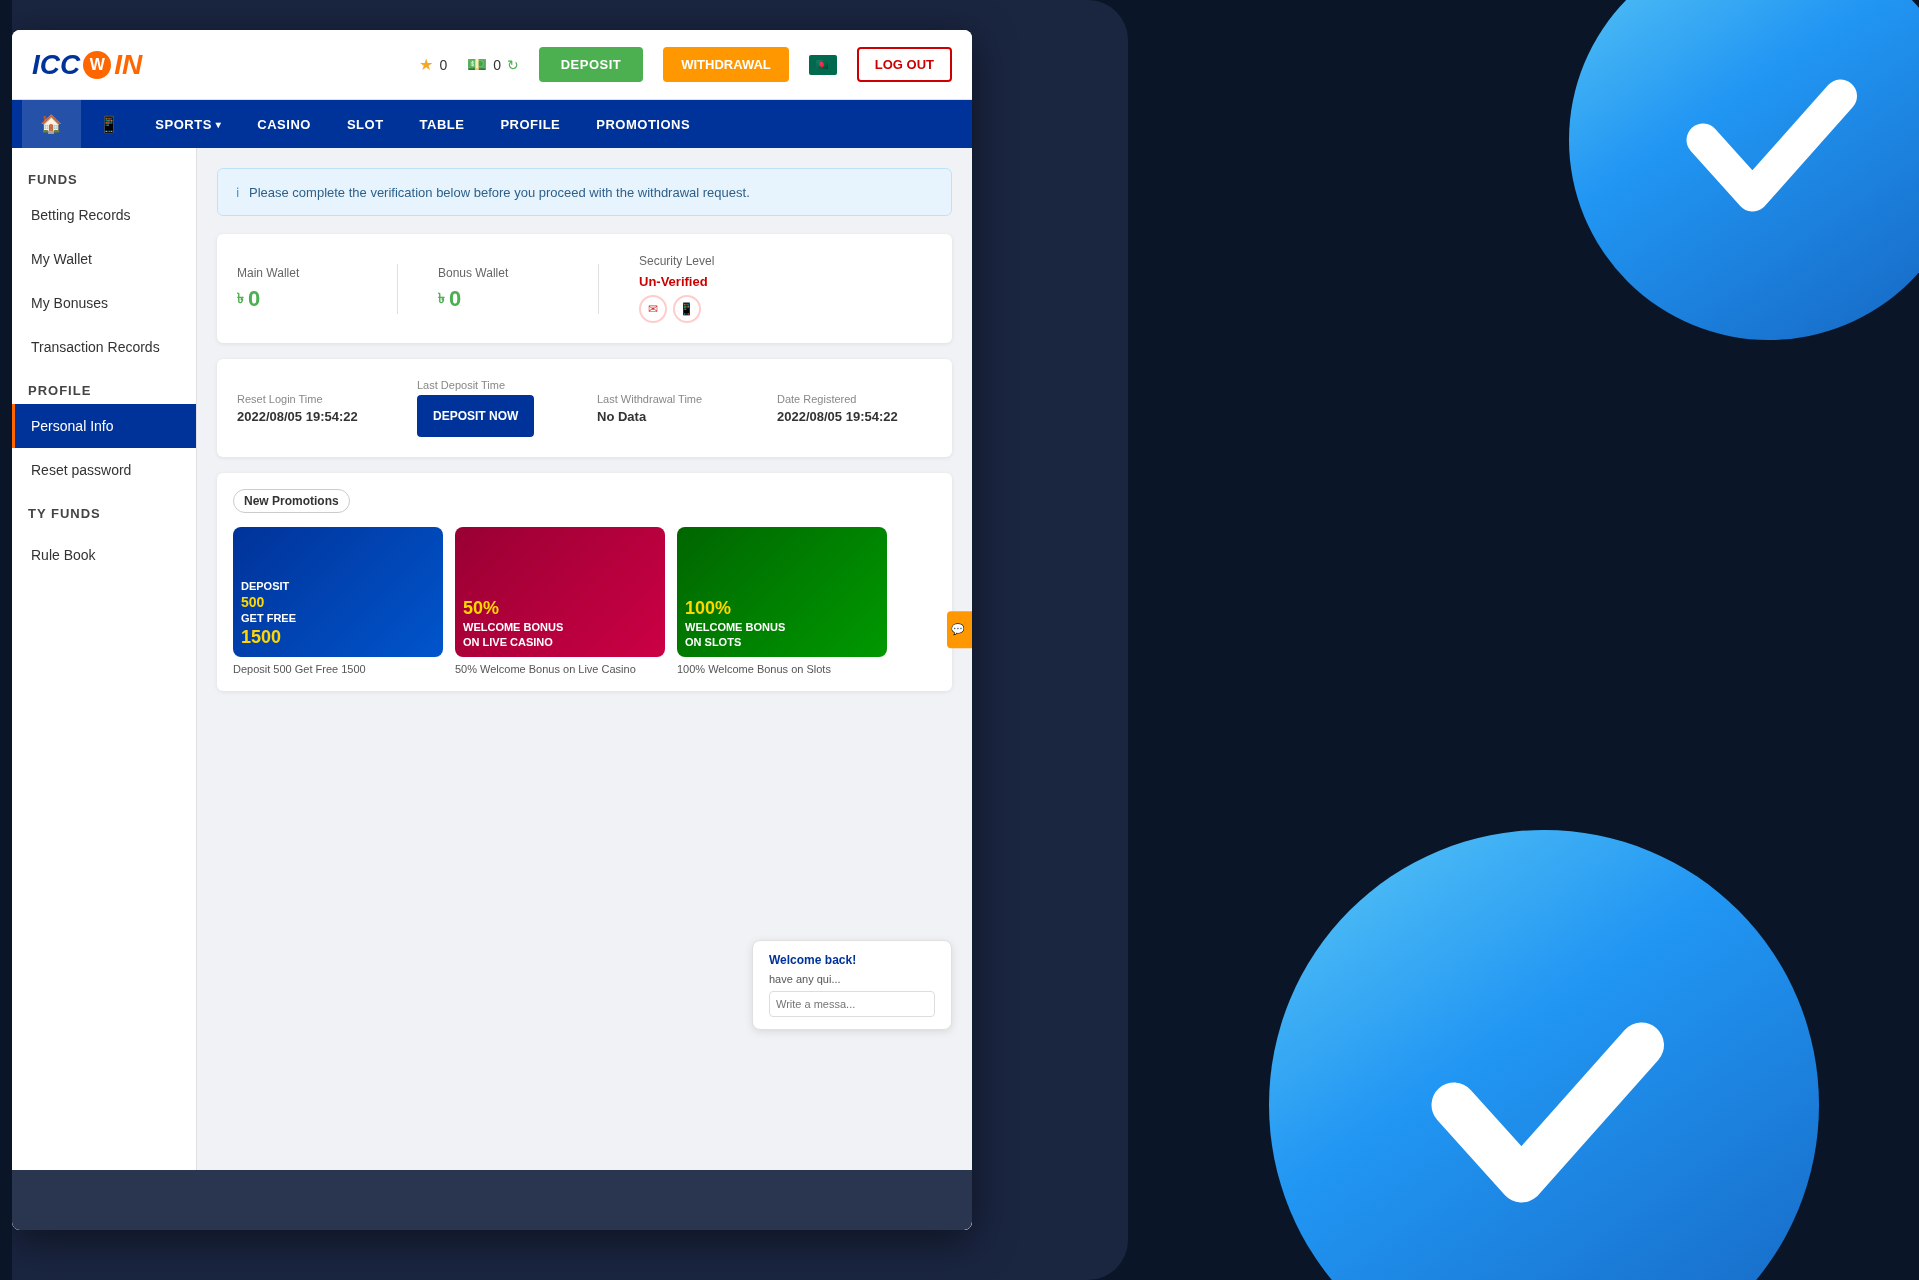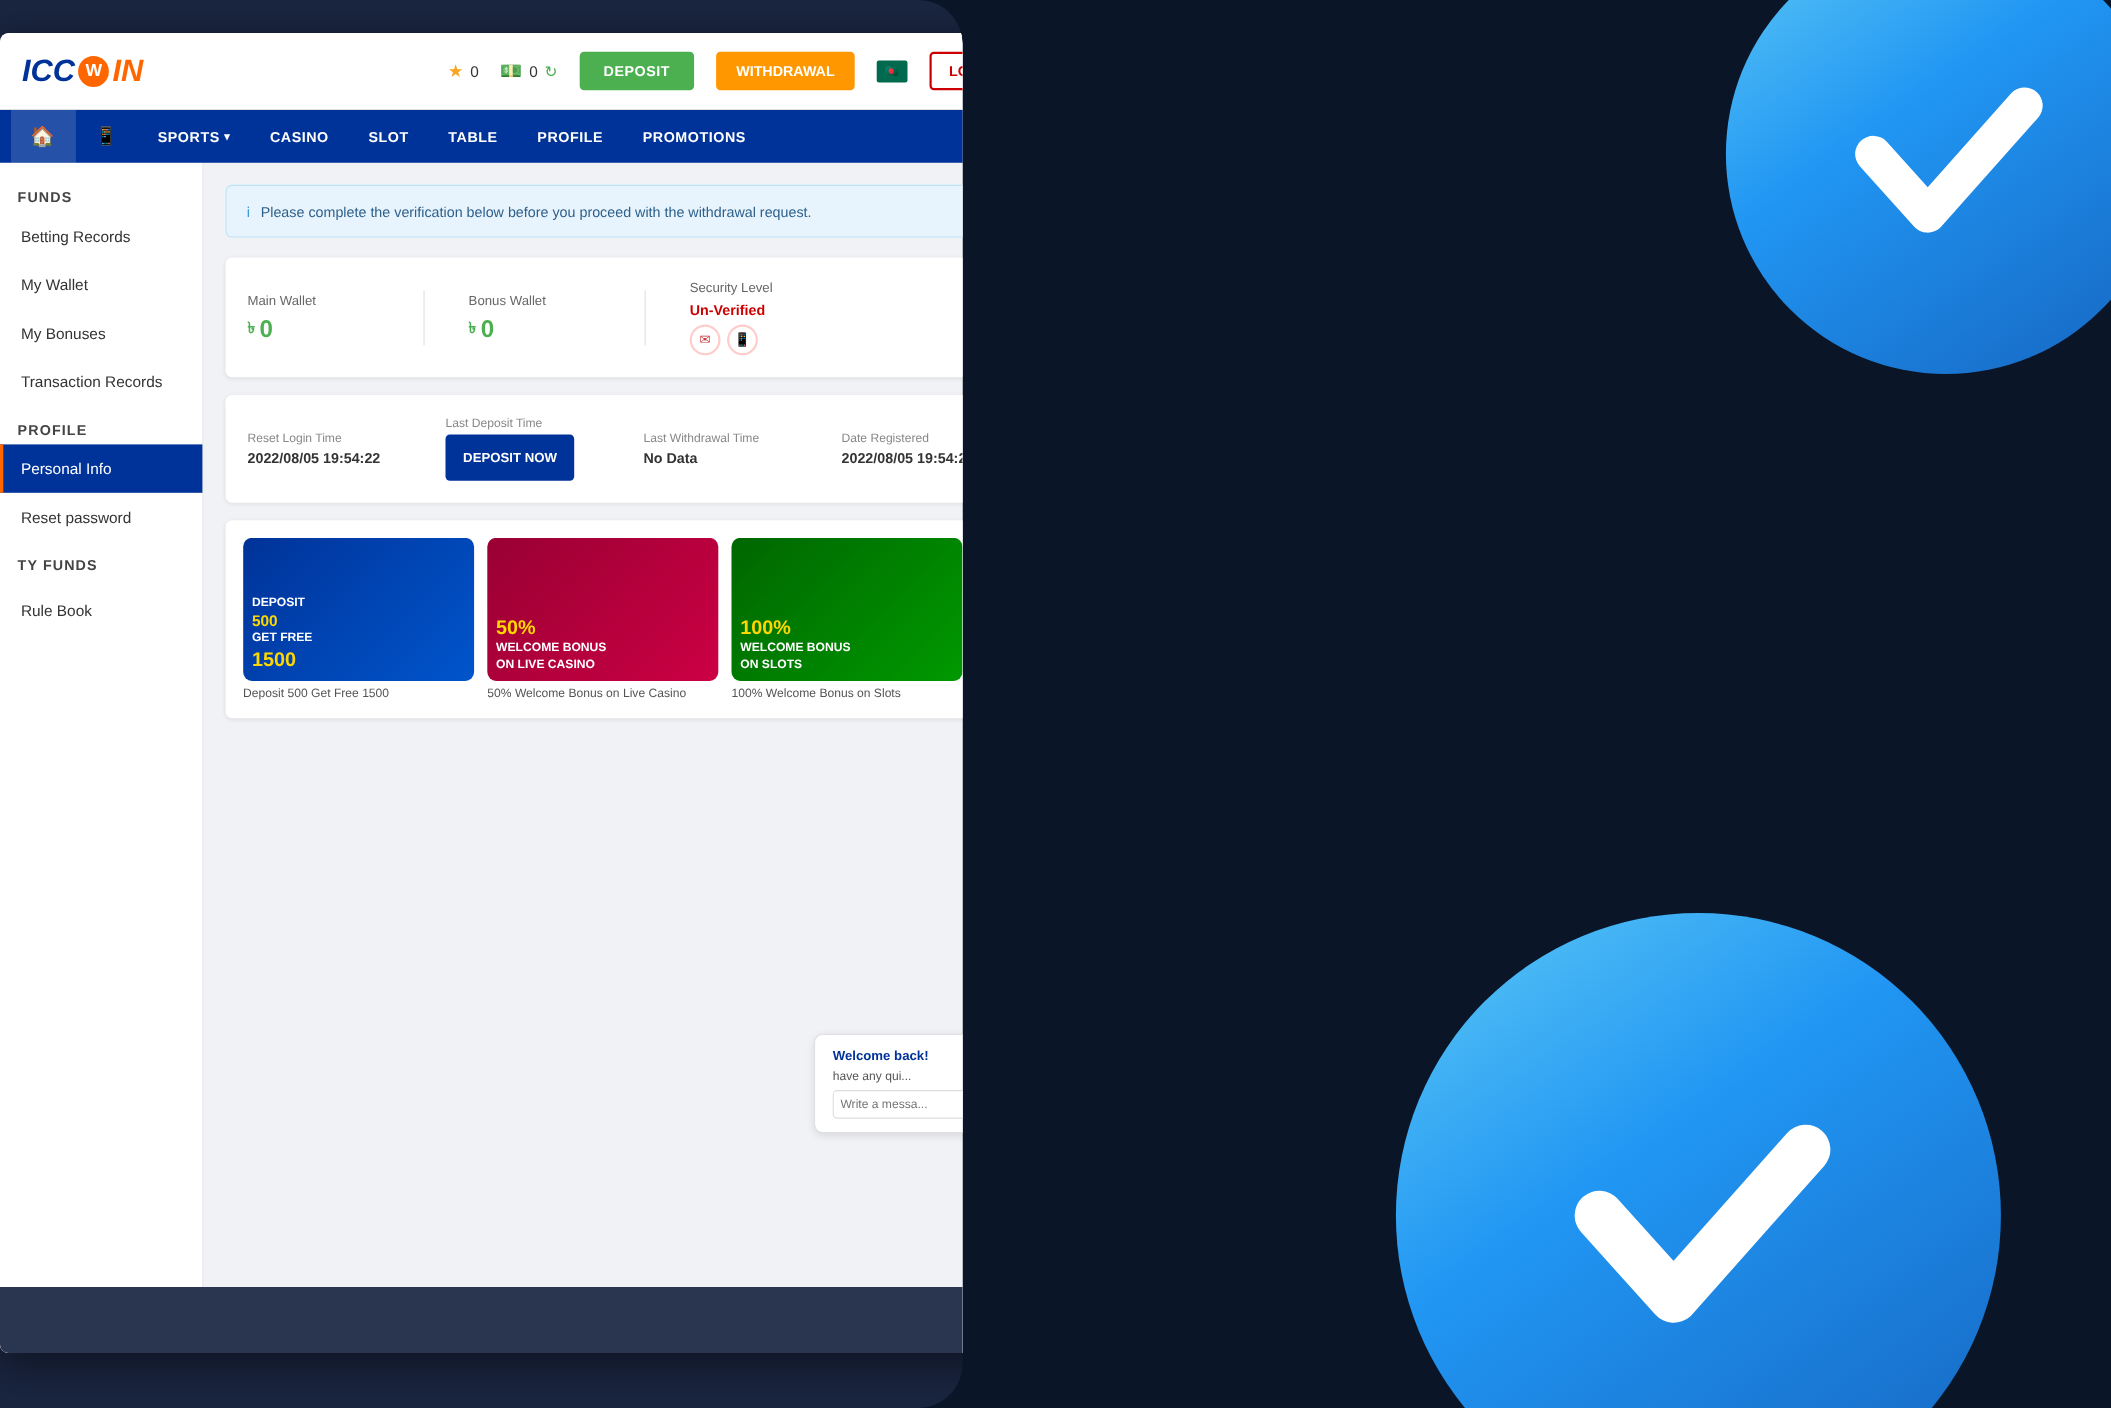--- a/index.html
+++ b/index.html
@@ -8,23 +8,23 @@
       font-family: Arial, sans-serif;
       width: 1919px;
       height: 1280px;
       overflow: hidden;
       position: relative;
     }
 
     
     .laptop-container {
       position: absolute;
-      left: 0;
+      left: 12px;
       top: 0;
-      width: 875px;
+      width: 1116px;
       height: 1280px;
       background: #1a2540;
       border-radius: 0 40px 40px 0;
       overflow: hidden;
     }
 
     
     .browser {
       position: absolute;
       top: 30px;
@@ -596,20 +596,23 @@
             <div class="login-no-data">No Data</div>
           </div>
 
           <div class="login-item">
             <div class="login-label">Date Registered</div>
             <div class="login-value">2022/08/05 19:54:22</div>
           </div>
         </div>
 
         <div class="promotions-section">
+          <div class="promotions-header">
+            <div class="new-promo-badge">New Promotions</div>
+          </div>
           <div class="promo-cards">
 
             <div class="promo-card-wrapper">
               <div class="promo-card promo-card-1">
                 <div class="promo-card-text">
                   DEPOSIT<br>
                   <span class="highlight2">500</span><br>
                   GET FREE<br>
                   <span class="highlight">1500</span>
                 </div>

